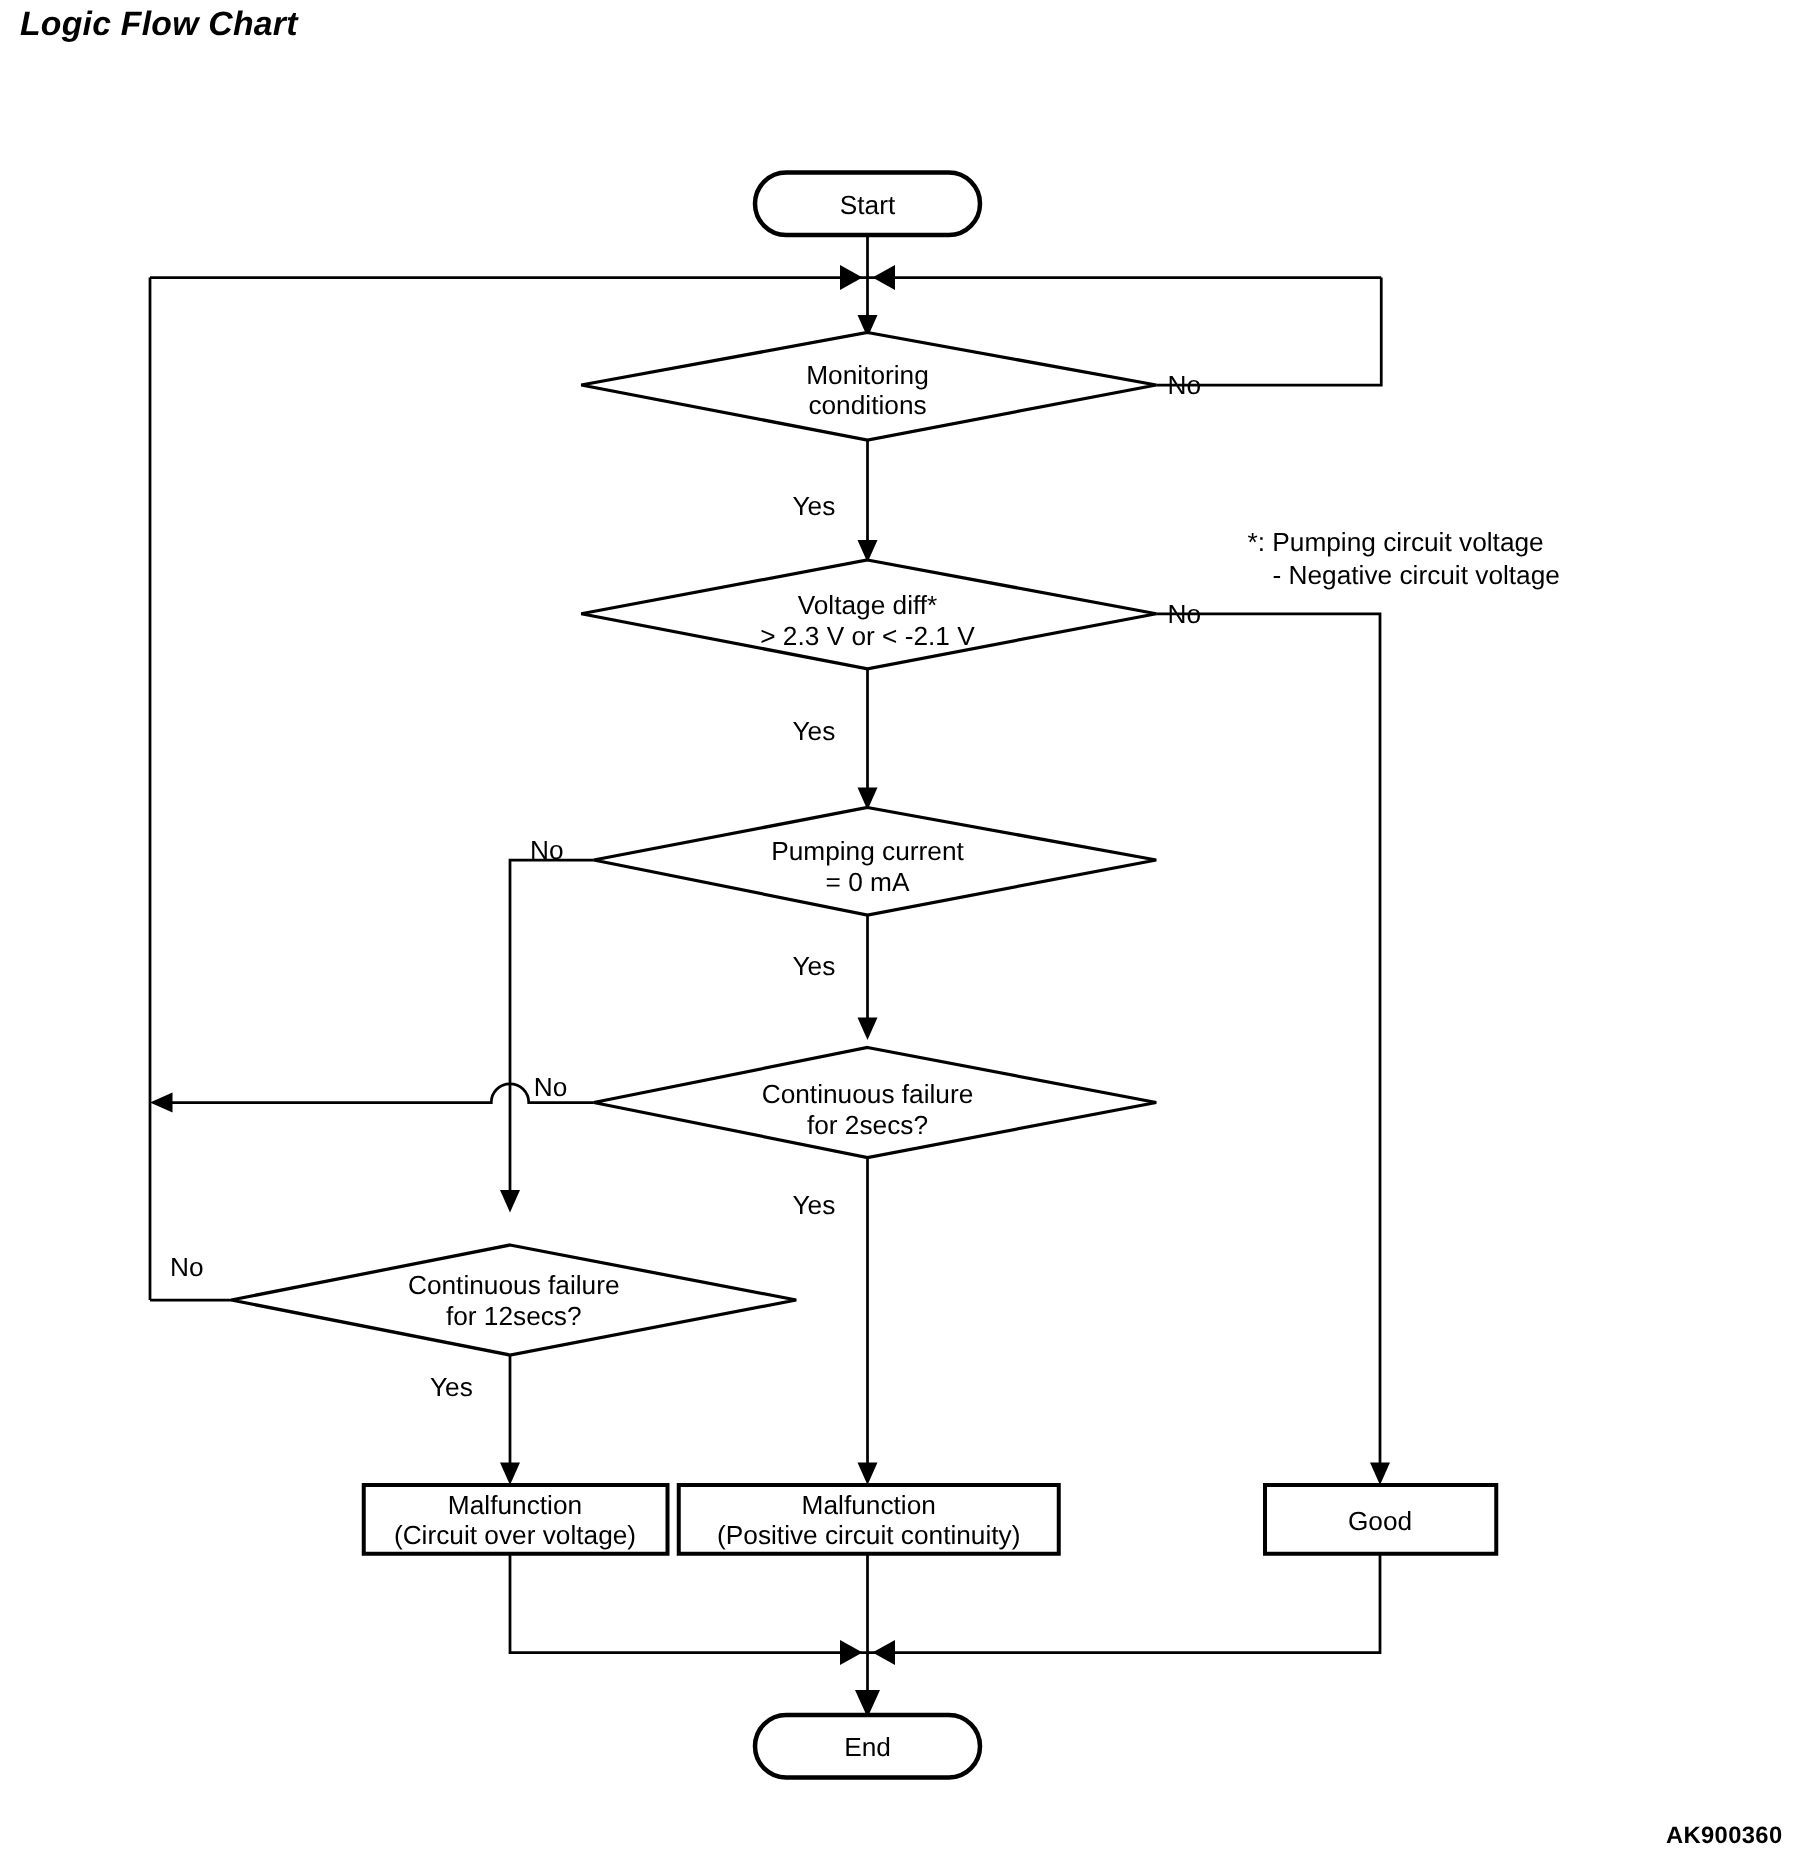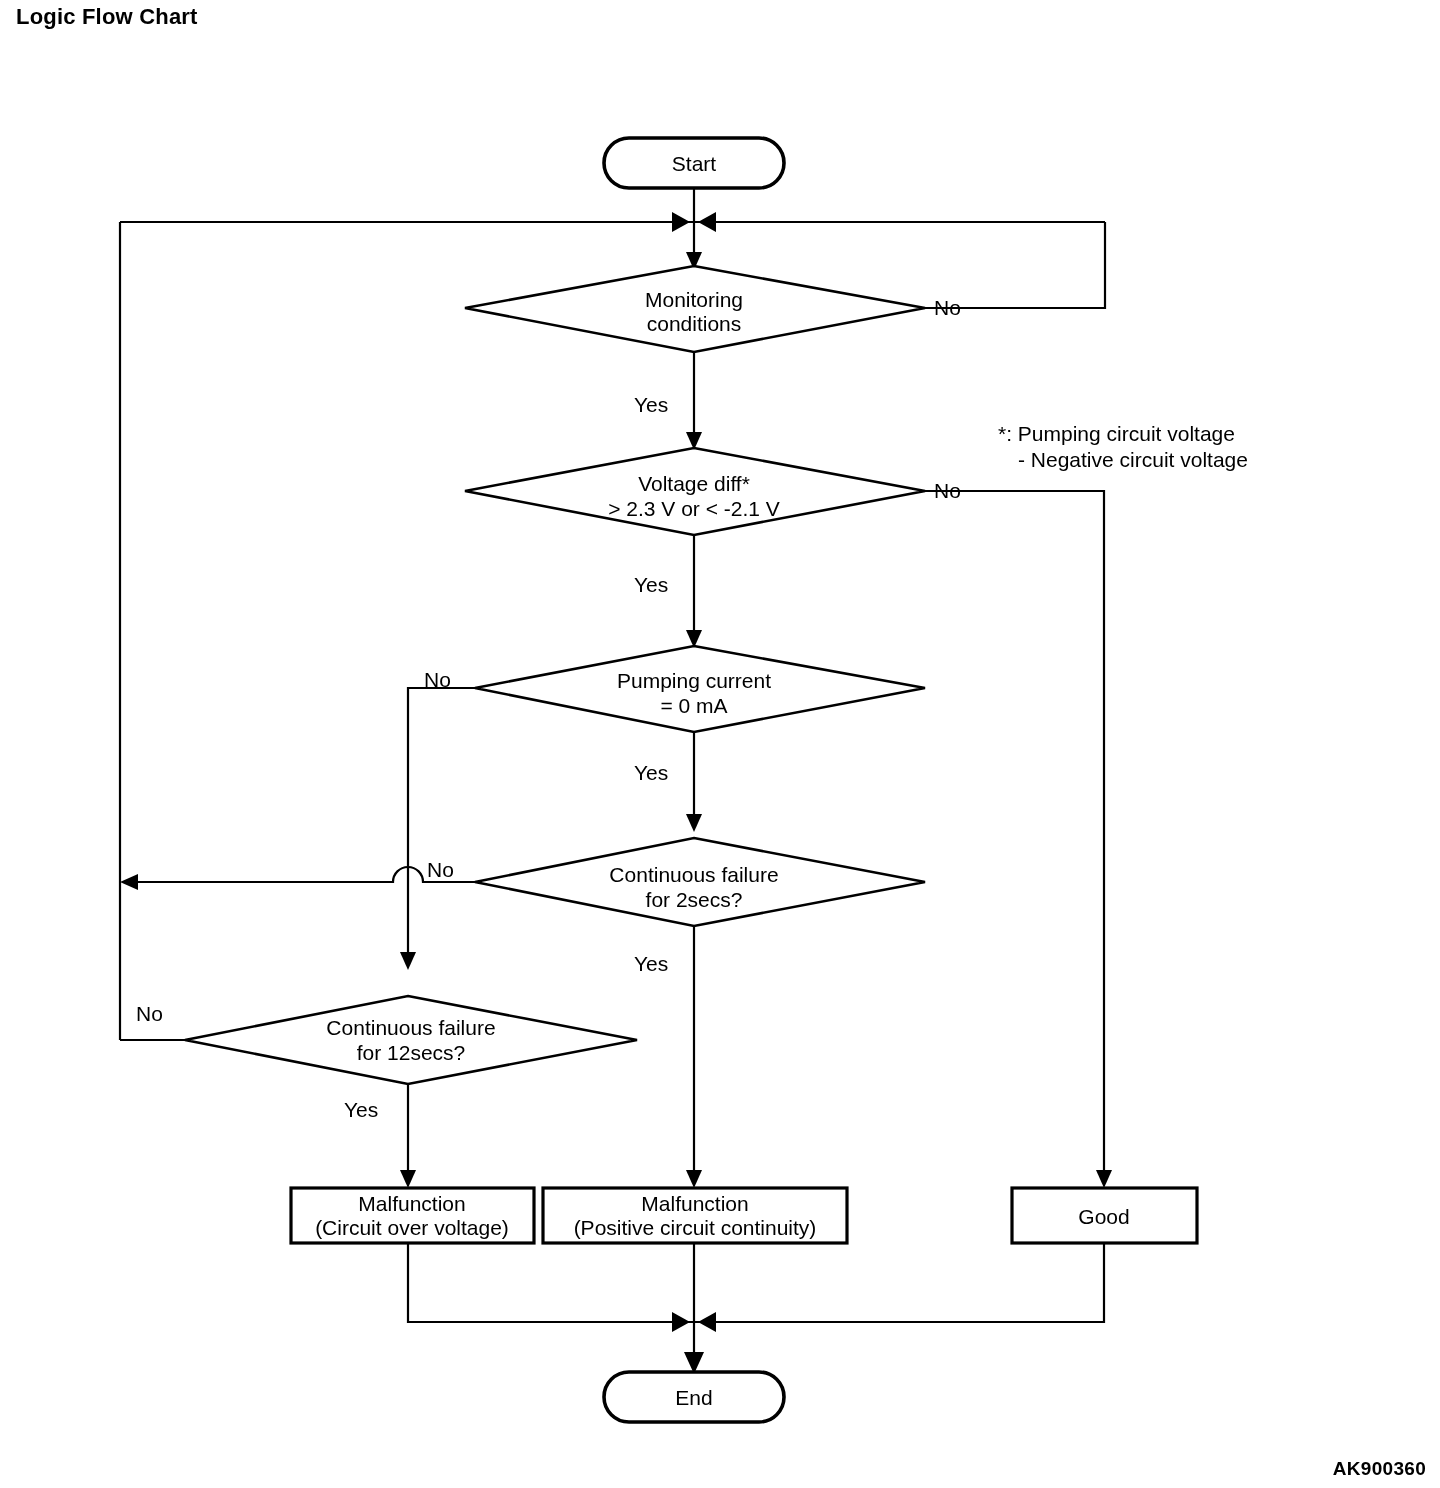--- a/index.html
+++ b/index.html
@@ -12,24 +12,25 @@
     height: 1488px;
     position: relative;
     font-family: "Liberation Sans", sans-serif;
     color: #000000;
     overflow: hidden;
   }
   #page-title {
     position: absolute;
     left: 16px;
     top: 4px;
-    font-size: 22px;
+    font-size: 27px;
     font-weight: bold;
     letter-spacing: 0.2px;
     white-space: nowrap;
+    font-style: italic;
   }
   #figure-id {
     position: absolute;
     right: 14px;
     bottom: 8px;
     font-size: 19px;
     font-weight: bold;
     letter-spacing: 0.3px;
   }
   #flow-svg {

